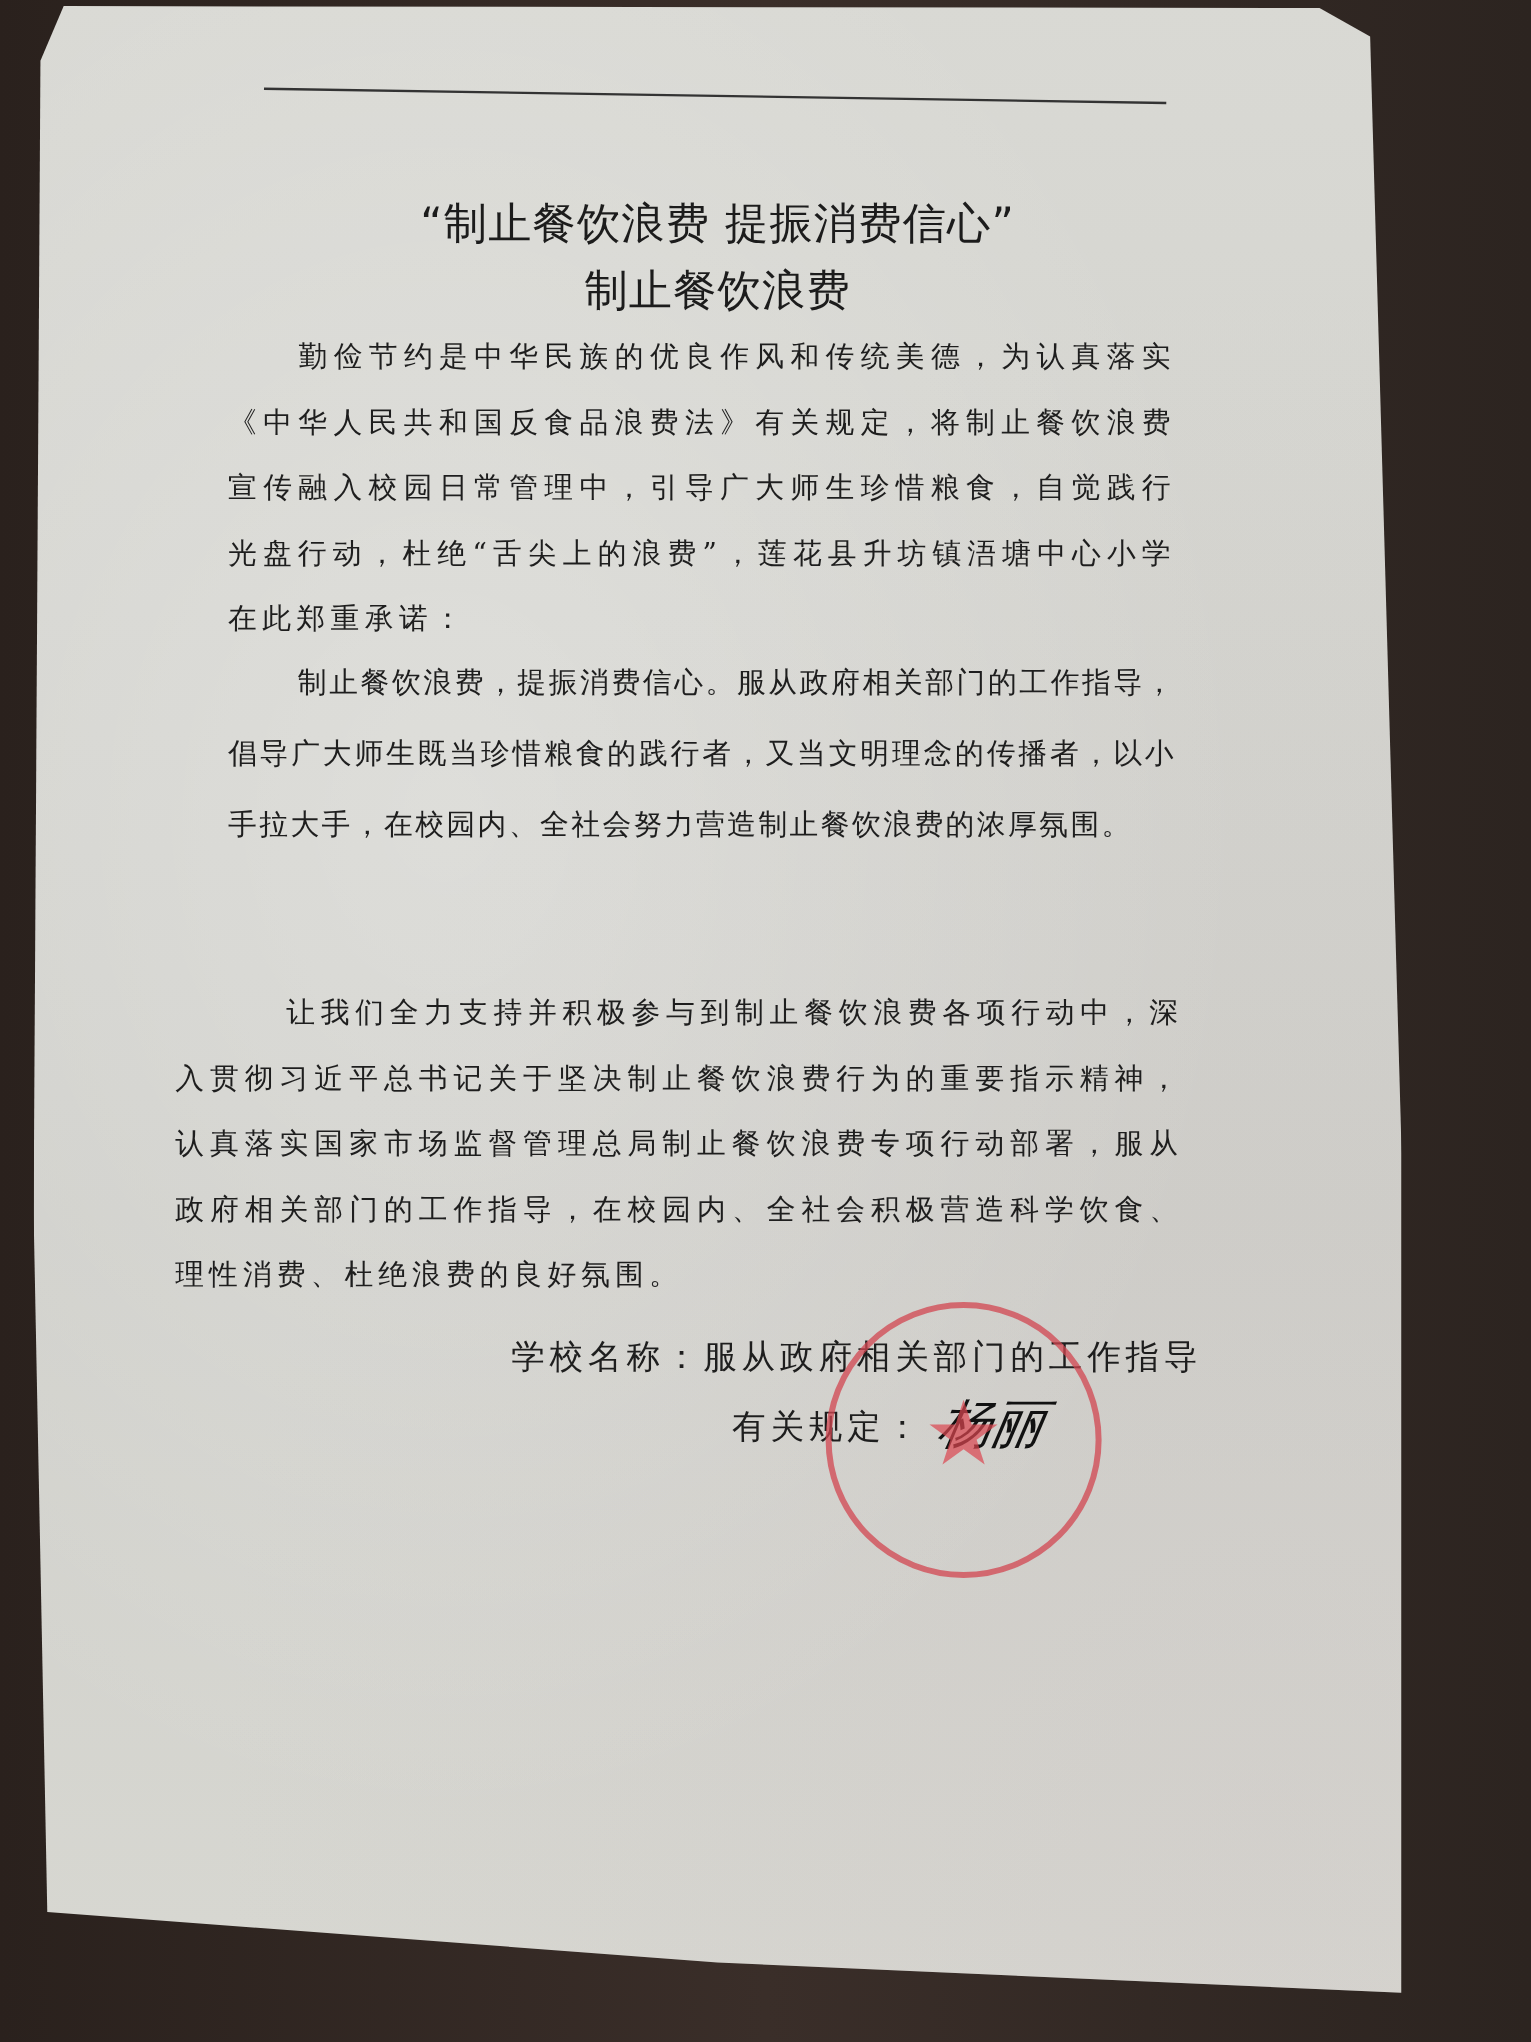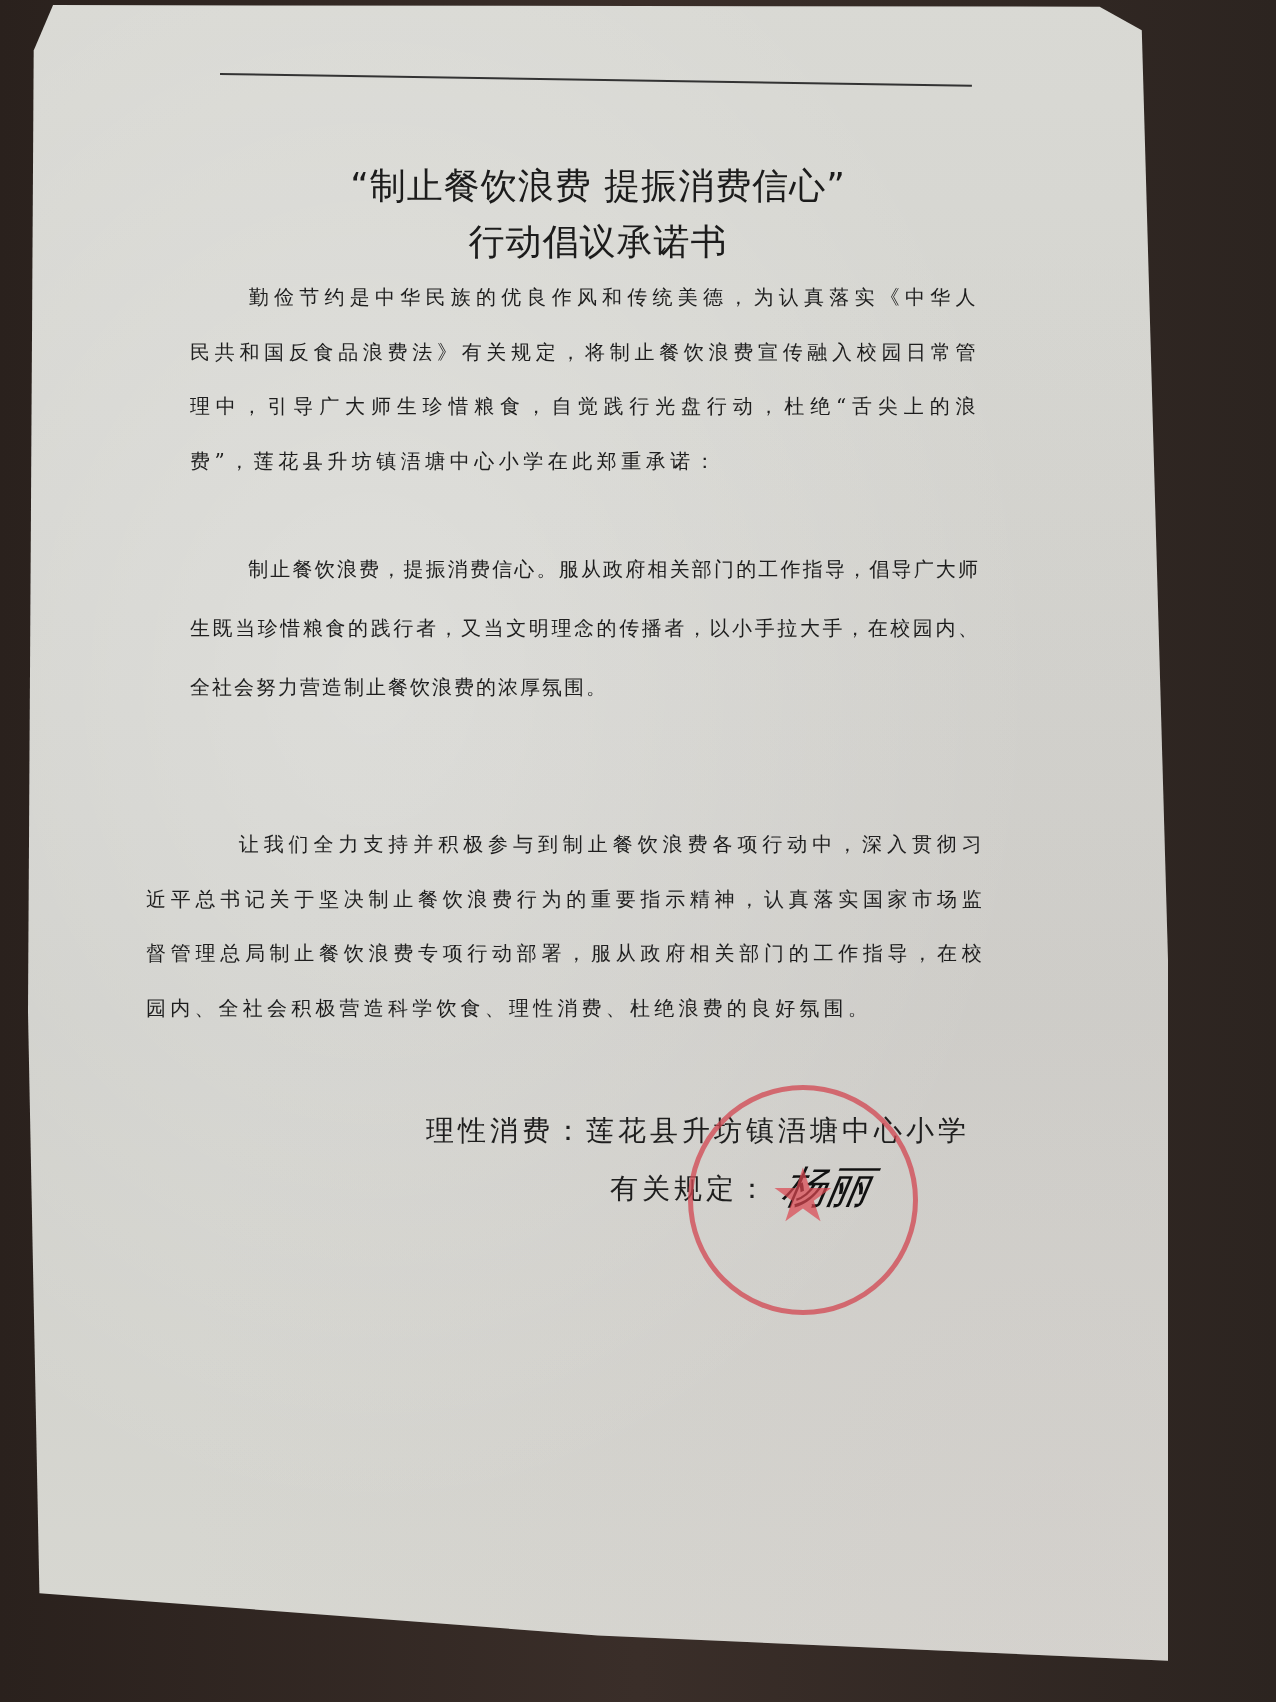--- a/index.html
+++ b/index.html
@@ -24,21 +24,21 @@
     background:#333; transform: rotate(0.9deg); transform-origin:left center;
   }
   .title {
     position:absolute; left:0; width:1140px; text-align:center; color:#1c1c1c;
     font-family: "DejaVu Sans", "Liberation Sans", sans-serif;
     font-size:36px; letter-spacing:1px;
   }
   .title.line1 { top:162px; }
   .title.line2 { top:218px; }
   .para {
-    position:absolute; color:#1e1e1e; font-size:20px; line-height:54.5px;
+    position:absolute; color:#1e1e1e; font-size:24px; line-height:54.5px;
     letter-spacing:4.5px; text-align:justify;
   }
   .para .indent { display:inline-block; width:58px; }
   .p1 { left:162px; top:270px; width:790px; }
   .p2 { left:162px; top:540px; width:790px; font-family:"DejaVu Sans","Liberation Sans",sans-serif; letter-spacing:2px; line-height:59px; }
   .p3 { left:118px; top:817px; width:840px; letter-spacing:4.2px; }
   .sig-line {
     position:absolute; color:#1e1e1e; font-size:28px; letter-spacing:4px; white-space:nowrap;
   }
   .school { left:398px; top:1112px; }
@@ -63,27 +63,27 @@
   }
 </style>
 </head>
 <body>
 
 <div class="paper">
   <div class="paper-shade"></div>
   <div class="rule"></div>
 
   <div class="title line1">“制止餐饮浪费  提振消费信心”</div>
-  <div class="title line2">行动倡议承诺书</div>
+  <div class="title line2">制止餐饮浪费</div>
 
   <div class="para p1"><span class="indent"></span><span>勤俭节约是中华民族的优良作风和传统美德，为认真落实《中华人民共和国反食品浪费法》有关规定，将制止餐饮浪费宣传融入校园日常管理中，引导广大师生珍惜粮食，自觉践行光盘行动，杜绝“舌尖上的浪费”，莲花县升坊镇浯塘中心小学在此郑重承诺：</span></div>
 
   <div class="para p2"><span class="indent"></span><span>制止餐饮浪费，提振消费信心。服从政府相关部门的工作指导，倡导广大师生既当珍惜粮食的践行者，又当文明理念的传播者，以小手拉大手，在校园内、全社会努力营造制止餐饮浪费的浓厚氛围。</span></div>
 
   <div class="para p3"><span class="indent" style="width:92px"></span><span>让我们全力支持并积极参与到制止餐饮浪费各项行动中，深入贯彻习近平总书记关于坚决制止餐饮浪费行为的重要指示精神，认真落实国家市场监督管理总局制止餐饮浪费专项行动部署，服从政府相关部门的工作指导，在校园内、全社会积极营造科学饮食、理性消费、杜绝浪费的良好氛围。</span></div>
 
-  <div class="sig-line school">理性消费：莲花县升坊镇浯塘中心小学</div>
+  <div class="sig-line school">学校名称：服从政府相关部门的工作指导</div>
   <div class="sig-line rep">有关规定：</div>
   <div class="signature">杨丽</div>
 
   <div class="seal"></div>
   <div class="seal-star">★</div>
 </div>
 
 </body></html>

